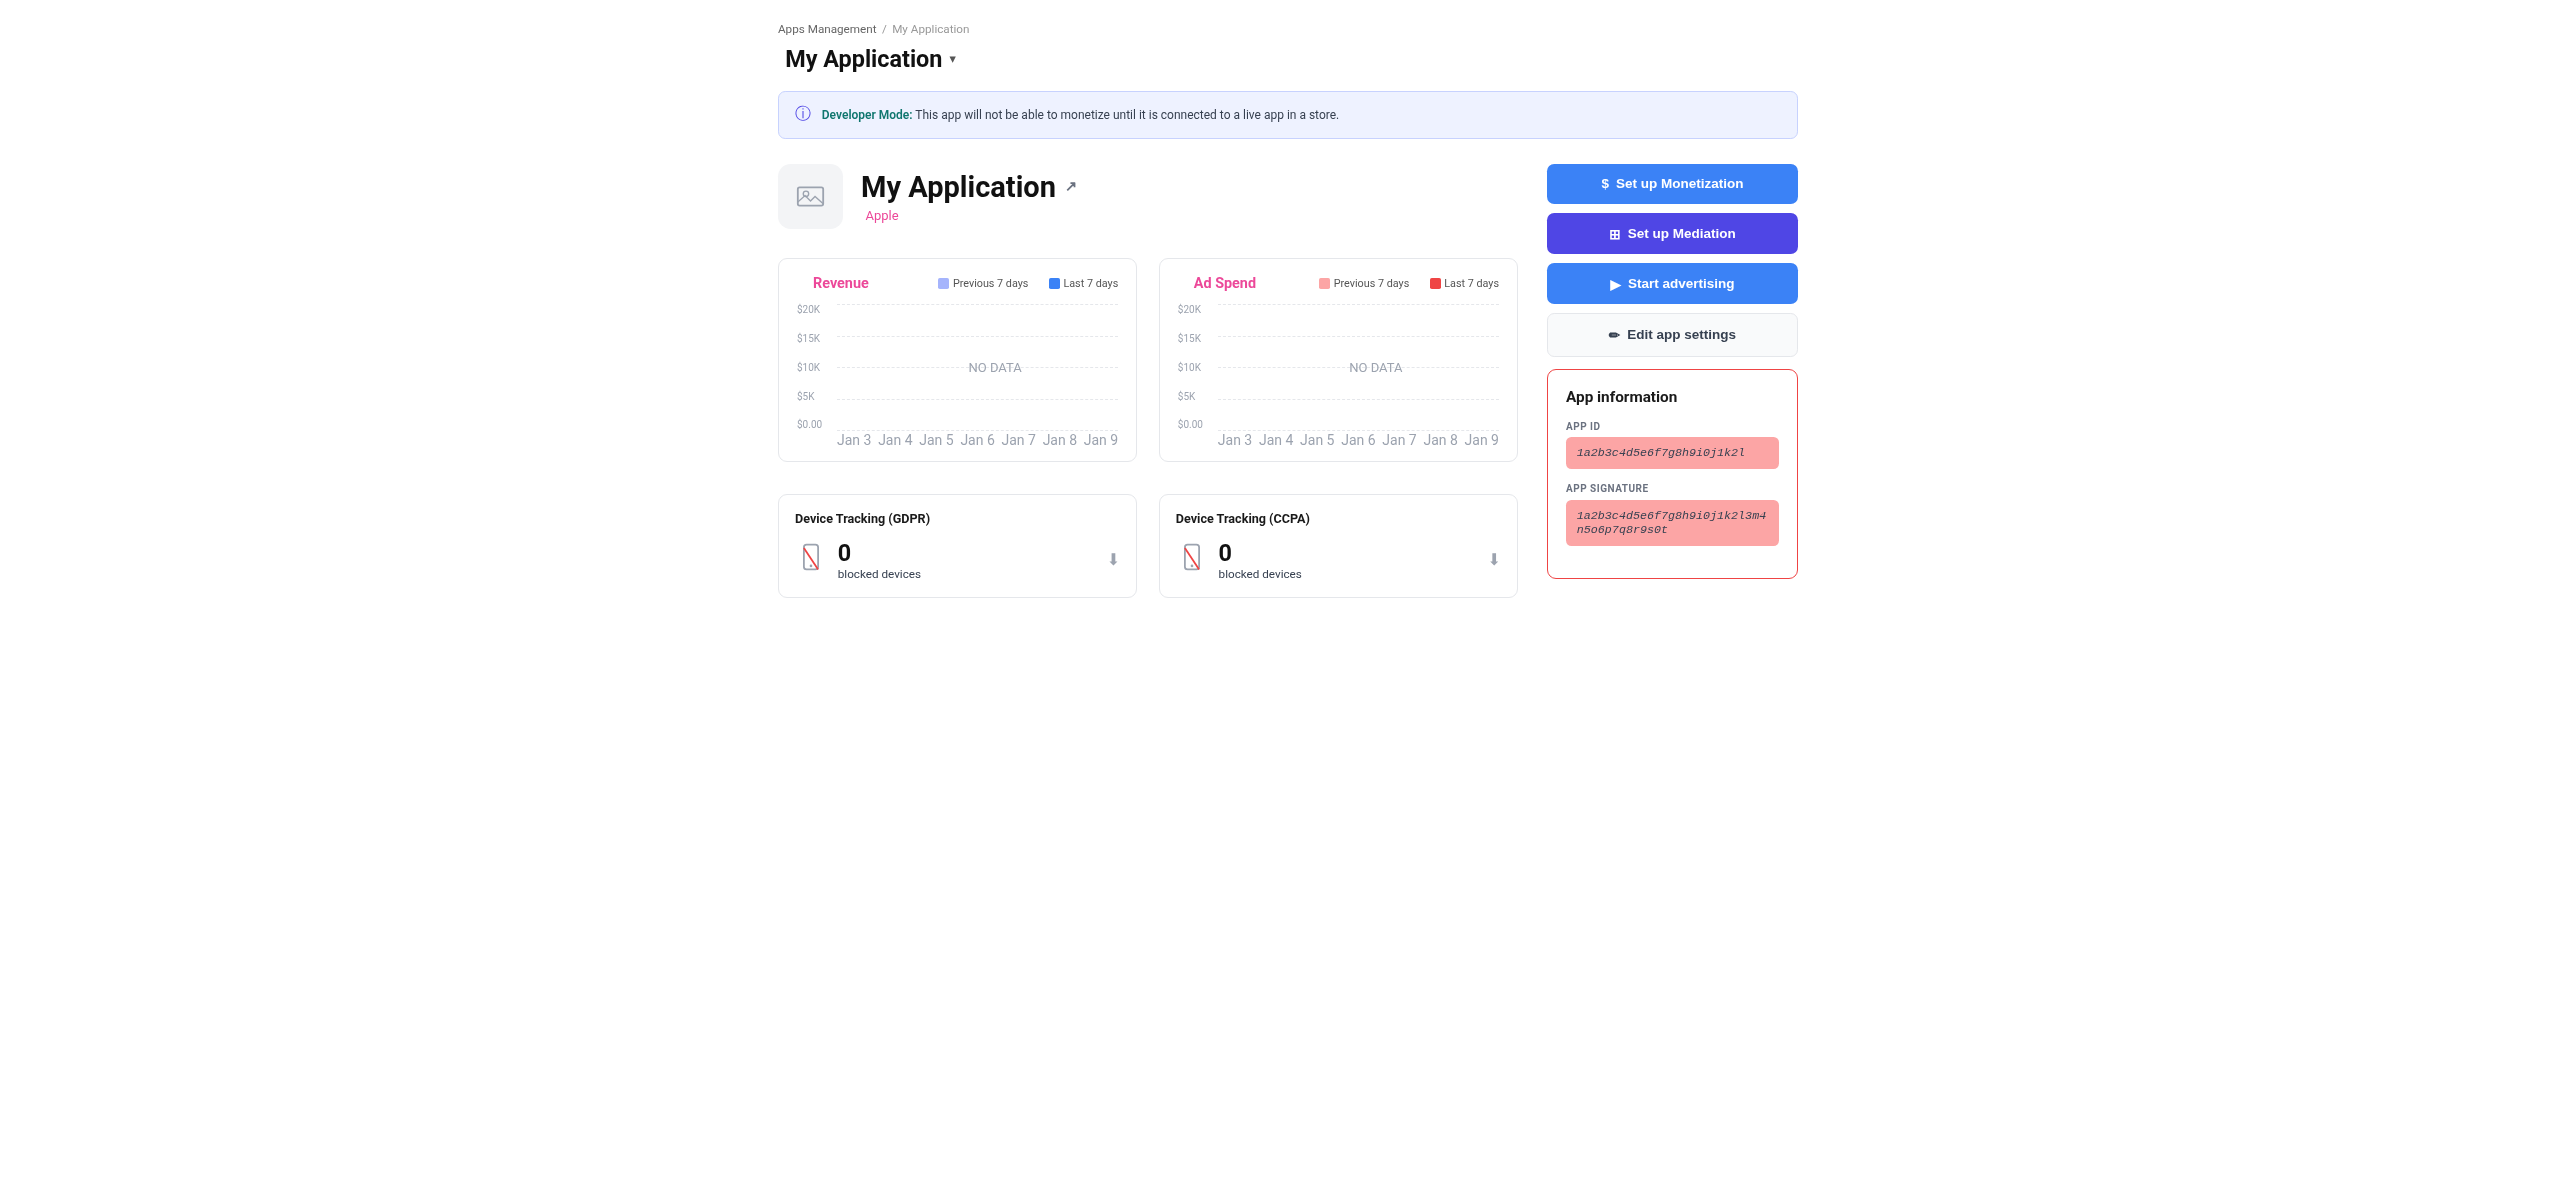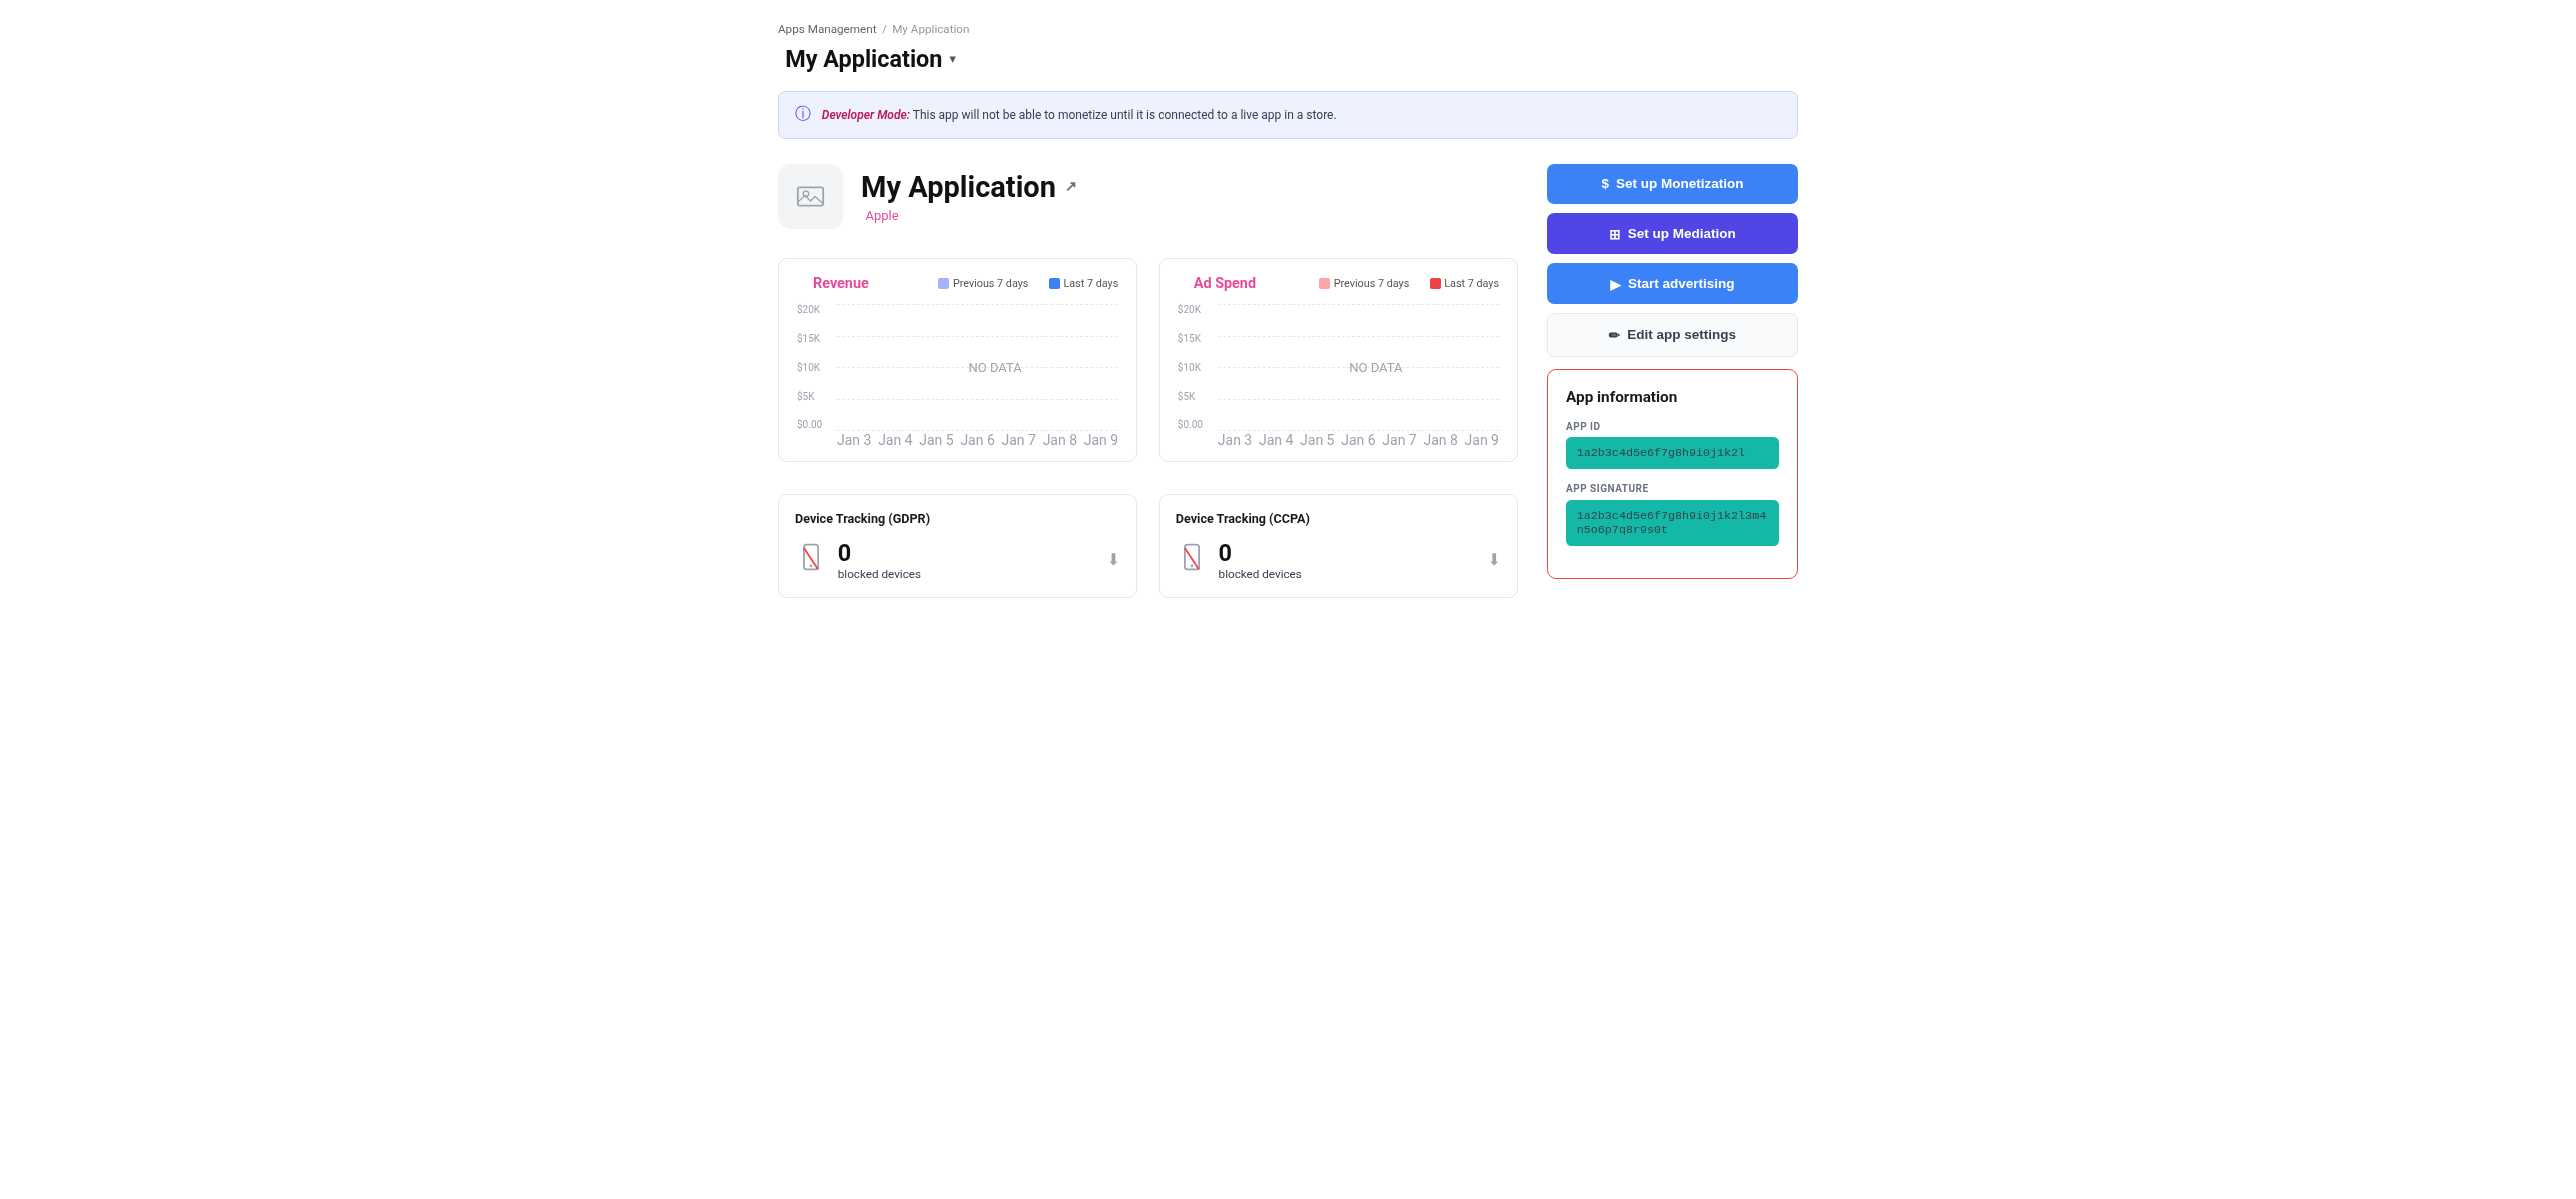--- a/index.html
+++ b/index.html
@@ -52,21 +52,21 @@
       gap: 10.8px;
       margin-bottom: 25px;
       font-size: 12px;
       color: #374151;
     }
     .banner-icon {
       color: #4f46e5;
       font-size: 16px;
       flex-shrink: 0;
     }
-    .banner-bold { color: #be185d; font-weight: 600; font-style: italic; }
+    .banner-bold { color: #0f766e; font-weight: 600; }
     .main-content {
       display: flex;
       gap: 29px;
     }
     .left-panel { flex: 1; }
     .right-panel {
       width: 251px;
       flex-shrink: 0;
     }
     .app-header {
@@ -297,28 +297,29 @@
     }
     .info-field-label {
       font-size: 10px;
       font-weight: 700;
       letter-spacing: 0.05em;
       color: #6b7280;
       text-transform: uppercase;
       margin-bottom: 5.4px;
     }
     .info-field-value {
-      background: #14b8a6;
+      background: #fca5a5;
       border-radius: 5.4px;
       padding: 9px 10.8px;
       font-size: 11.7px;
       color: #374151;
       font-family: 'Courier New', monospace;
       margin-bottom: 14.4px;
       word-break: break-all;
+      font-style: italic;
     }
   </style>
 </head>
 <body>
 
 <div class="page-container">
 
   <div class="breadcrumb">
     <a>Apps Management</a>
     <span>/</span>

